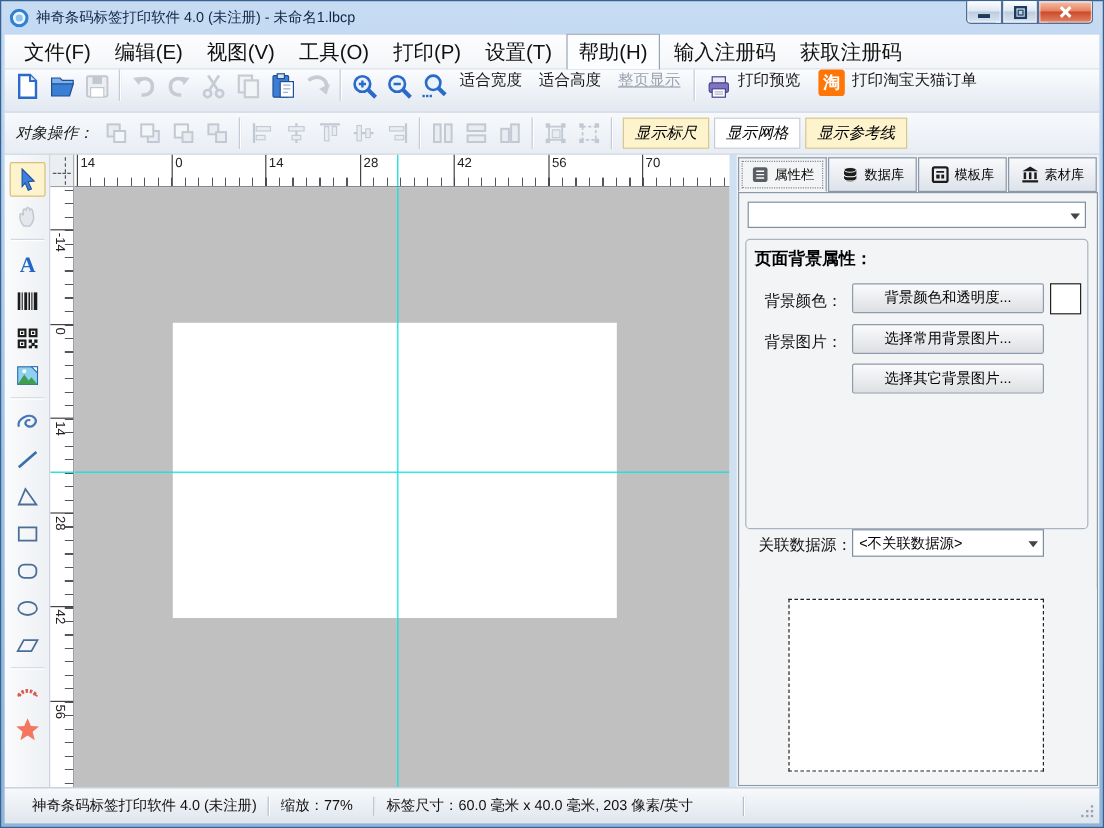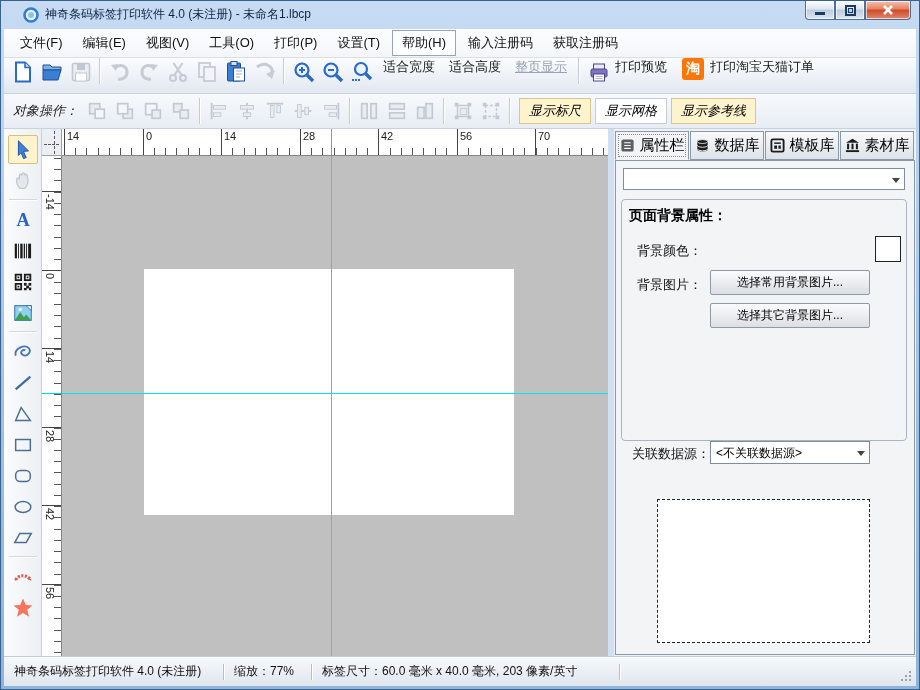--- a/index.html
+++ b/index.html
@@ -1,30 +1,30 @@
 <!DOCTYPE html>
 <html><head>
 <meta charset="utf-8">
 <style>
   html,body{margin:0;padding:0;}
   body{width:920px;height:690px;position:relative;font-family:"Liberation Sans","DejaVu Sans",sans-serif;font-size:12px;overflow:hidden;background:#9dc0e4;}
   svg{display:block}
   
   .win{position:absolute;inset:0;background:linear-gradient(#c7dcf3,#9dc0e4 60%,#8fb4da);border:1px solid #38618f;box-sizing:border-box;}
-  .titlebar{position:absolute;left:0;top:0;right:0;height:27px;display:flex;align-items:center;padding:0 22px;}
+  .titlebar{position:absolute;left:0;top:0;right:0;height:27px;display:flex;align-items:center;padding:0 7px;}
   .title{margin-left:6px;color:#0d2747;font-size:12px;white-space:nowrap;overflow:hidden;}
   .win-controls{position:absolute;right:8px;top:0;display:flex;}
   .wc{height:19px;border:1px solid #4f6f99;border-top:none;display:flex;align-items:center;justify-content:center;background:linear-gradient(#fdfefe,#dde7f2 45%,#bccbde 50%,#dce6f1);box-shadow:inset 0 0 0 1px rgba(255,255,255,.65);box-sizing:border-box;}
   .wc.min{width:30px;border-radius:0 0 0 4px;}
   .wc.max{width:30px;}
   .wc.close{width:46px;border-radius:0 0 4px 0;background:linear-gradient(#f6c2ae,#e5825f 45%,#cc4a2a 50%,#e2876a);}
   
   .content{position:absolute;left:3px;right:3px;top:28px;bottom:3px;background:#f0f2f5;}
   .menubar{position:absolute;left:0;right:0;top:0;height:29px;background:linear-gradient(#fdfdfe,#f3f6f9);border-bottom:1px solid #dadfe6;display:flex;align-items:center;padding-left:6px;box-sizing:border-box;}
-  .menu-item{padding:4px 10px;color:#111;font-size:13px;white-space:nowrap;}
+  .menu-item{padding:4px 10px;color:#111;font-size:17px;white-space:nowrap;}
   .menu-item.boxed{border:1px solid #97a5b9;background:#fcfdfe;padding:3px 9px;margin:0 2px;}
   .toolbar1{position:absolute;left:0;right:0;top:29px;height:36px;background:linear-gradient(#fbfcfe,#e2e8f1);border-bottom:1px solid #c9d1dc;display:flex;align-items:flex-start;padding-left:4px;box-sizing:border-box;}
   .tbtn{width:29px;height:28px;display:flex;align-items:center;justify-content:center;}
   .tsep{width:1px;height:26px;background:#c4cbd6;border-right:1px solid #fff;margin:0 4px;}
   .ttext{font-size:13px;color:#1a1a1a;padding:0 7px;white-space:nowrap;}
   .ttext.disabled{color:#9aa3b0;text-decoration:underline;}
   .tb-badge{width:22px;height:22px;background:#ff7506;color:#fff;border-radius:3px;display:flex;align-items:center;justify-content:center;font-size:14px;font-weight:bold;margin:0 4px 0 8px;flex:none;}
   .toolbar2{position:absolute;left:0;right:0;top:65px;height:35px;background:linear-gradient(#f7f9fc,#e8edf4);border-bottom:1px solid #c9d1dc;display:flex;align-items:center;padding-left:9px;box-sizing:border-box;font-style:italic;}
   .t2label{font-size:13px;color:#222;margin-right:5px;white-space:nowrap;}
   .gbtn{width:28px;height:26px;display:flex;align-items:center;justify-content:center;}
@@ -50,21 +50,21 @@
   .vmaj{position:absolute;left:0;right:0;height:1px;background:#444;}
   .vguide-mark{position:absolute;top:237px;left:0;right:0;height:1px;background:#00d9d9;}
   .canvas{position:absolute;left:58px;top:27px;width:546px;bottom:0;background:#c0c0c0;overflow:hidden;}
   .label-page{position:absolute;left:82px;top:113px;width:370px;height:246px;background:#fff;}
   .guide-v{position:absolute;left:269px;top:0;bottom:0;width:1px;background:#00e6e6;}
   .guide-h{position:absolute;top:237px;left:0;right:0;height:1px;background:#00e6e6;}
   .splitter{position:absolute;left:604px;top:0;width:6px;height:100%;background:#cfe0f2;}
   
   .rightpanel{position:absolute;left:610px;right:0;top:0;height:100%;background:#eef1f5;}
   .tabs{position:absolute;left:1px;top:2px;right:1px;height:29px;display:flex;}
-  .tab{flex:1;display:flex;align-items:center;justify-content:center;gap:5px;border:1px solid #8b98a8;background:linear-gradient(#f8f9fb,#dde3ea);font-size:15px;margin-right:1px;white-space:nowrap;overflow:hidden;position:relative;box-sizing:border-box;}
+  .tab{flex:1;display:flex;align-items:center;justify-content:center;gap:5px;border:1px solid #8b98a8;background:linear-gradient(#f8f9fb,#dde3ea);font-size:11px;margin-right:1px;white-space:nowrap;overflow:hidden;position:relative;box-sizing:border-box;}
   .tab.active{background:#f3f4f6;border-bottom-color:#f3f4f6;}
   .tab.active::after{content:"";position:absolute;inset:2px;border:1px dotted #808a96;}
   .panelbox{position:absolute;left:1px;right:1px;top:31px;bottom:1px;border:1px solid #8b98a8;background:#f3f4f6;box-sizing:border-box;}
   .combo{position:absolute;left:7px;right:9px;top:7px;height:22px;background:#fff;border:1px solid #7e8ea0;box-sizing:border-box;}
   .combo .cval{position:absolute;left:5px;top:3px;right:20px;font-size:12px;overflow:hidden;white-space:nowrap;}
   .darr{position:absolute;right:4px;top:9px;width:0;height:0;border-left:4px solid transparent;border-right:4px solid transparent;border-top:5px solid #444;}
   .groupbox{position:absolute;left:5px;right:7px;top:38px;height:240px;border:1px solid #aab4c0;border-radius:4px;}
   .gtitle{position:absolute;left:7px;top:7px;font-size:14px;font-weight:bold;color:#000;white-space:nowrap;}
   .glabel{position:absolute;font-size:13px;color:#111;white-space:nowrap;}
   .pbtn{position:absolute;left:88px;width:160px;height:25px;border:1px solid #8d9aa9;border-radius:2px;background:linear-gradient(#fbfbfc,#dddfe3);font-size:12px;display:flex;align-items:center;justify-content:center;white-space:nowrap;overflow:hidden;box-sizing:border-box;}
@@ -72,21 +72,21 @@
   .swatch{position:absolute;left:253px;top:36px;width:26px;height:26px;background:#fff;border:1px solid #222;box-sizing:border-box;}
   .ds-label{position:absolute;left:16px;top:284px;font-size:13px;color:#111;white-space:nowrap;}
   .ds-select{position:absolute;left:94px;top:280px;width:160px;height:23px;background:#fff;border:1px solid #7e8ea0;box-sizing:border-box;}
   .ds-select .cval{position:absolute;left:5px;top:3px;right:18px;font-size:12px;white-space:nowrap;overflow:hidden;}
   .thumb-header{position:absolute;left:0;right:0;top:307px;height:22px;background:linear-gradient(#3f7ae0,#1c50b8);color:#fff;font-weight:bold;font-size:13px;display:flex;align-items:center;padding-left:8px;box-sizing:border-box;}
   .thumb-area{position:absolute;left:0;right:0;top:329px;bottom:0;background:#f3f4f6;}
   .thumb-rect{position:absolute;left:41px;top:9px;width:213px;height:144px;background:#fff;border:1px dashed #222;box-sizing:border-box;}
   
   .statusbar{position:absolute;left:0;right:0;bottom:0;height:30px;background:linear-gradient(#f7f9fb,#e0e6ee);border-top:1px solid #c3cbd5;display:flex;align-items:center;padding:0 10px;box-sizing:border-box;}
   .sitem{font-size:12px;color:#111;white-space:nowrap;overflow:hidden;flex:none;}
-  .s1{width:200px;} .s2{width:68px;} .s3{width:288px;}
+  .s1{width:200px;text-align:right;} .s2{width:68px;} .s3{width:288px;}
   .ssep{width:1px;height:16px;background:#b6bec9;border-right:1px solid #fff;margin:0 9px;flex:none;}
   .grip{position:absolute;right:3px;bottom:3px;}
 </style>
 </head>
 <body>
 
 <div class="win">
 
   <div class="titlebar">
     <span>
@@ -596,20 +596,21 @@
 
         <div class="panelbox">
           <div class="combo">
             <span class="cval"></span>
             <span class="darr"></span>
           </div>
 
           <div class="groupbox">
             <span class="gtitle">页面背景属性：</span>
             <span class="glabel" style="left:15px;top:42px">背景颜色：</span>
+            <div class="pbtn" style="top:36px">背景颜色和透明度...</div>
             <div class="swatch"></div>
             <span class="glabel" style="left:15px;top:76px">背景图片：</span>
             <div class="pbtn" style="top:70px">选择常用背景图片...</div>
             <div class="pbtn" style="top:103px">选择其它背景图片...</div>
           </div>
 
           <span class="ds-label">关联数据源：</span>
           <div class="ds-select">
             <span class="cval">&lt;不关联数据源&gt;</span>
             <span class="darr" style="top:9px"></span>

